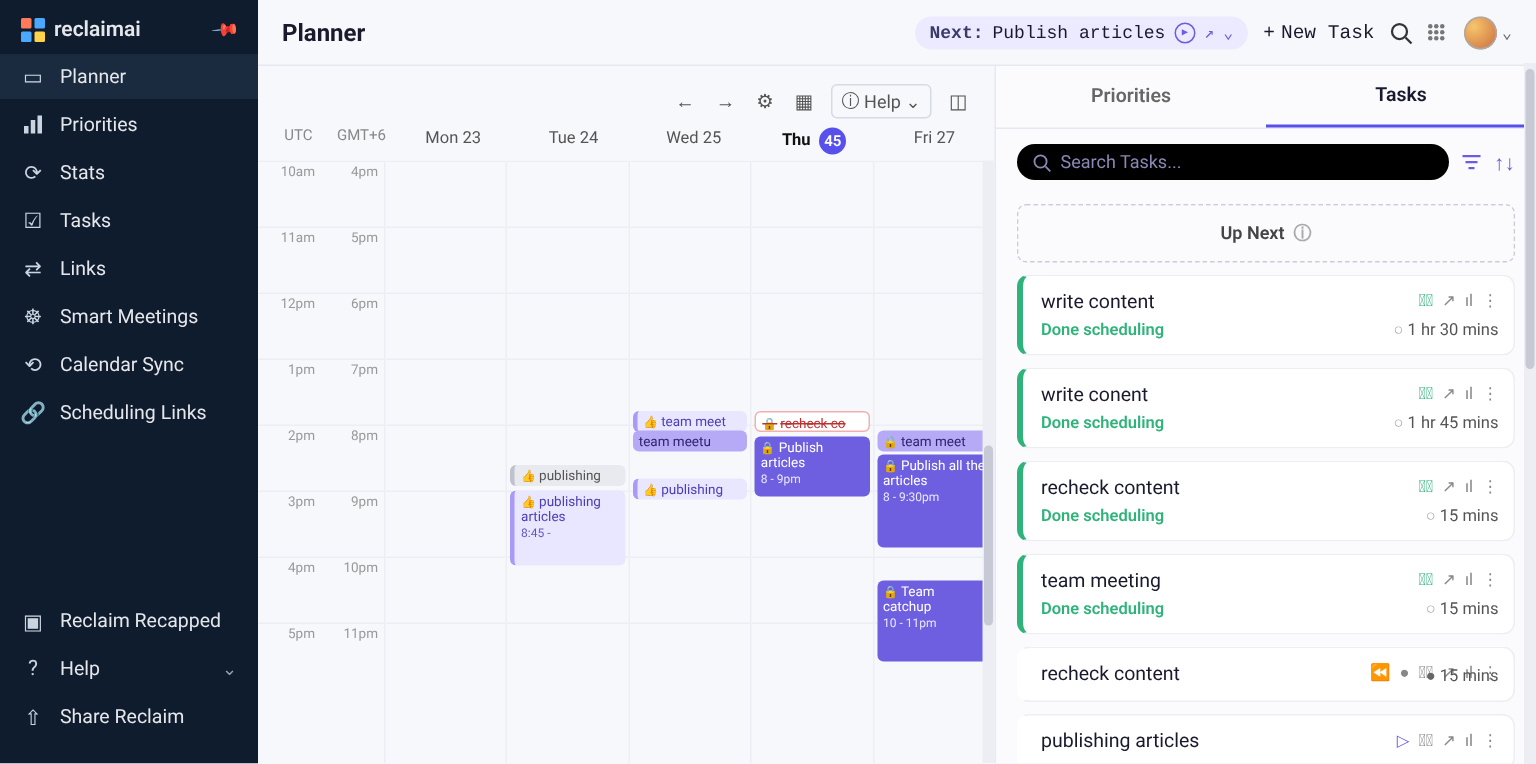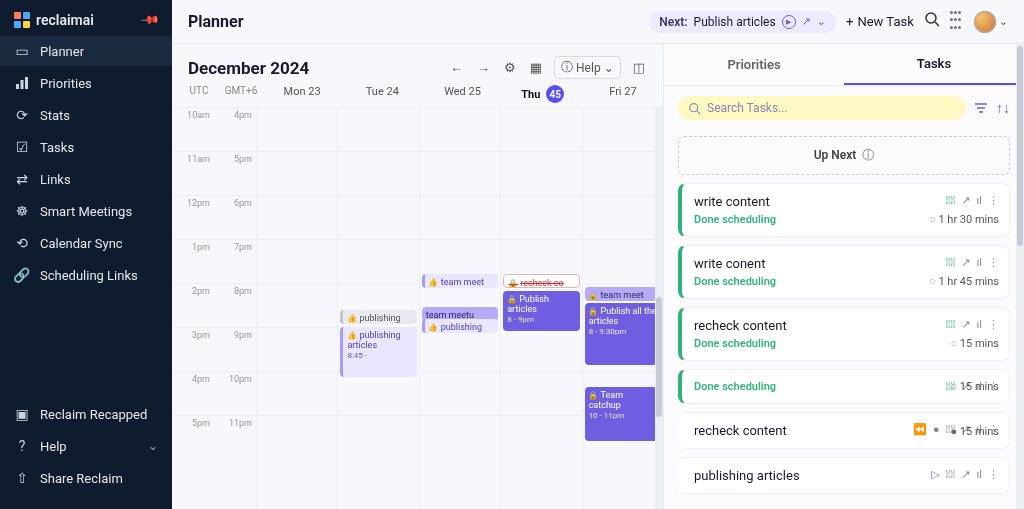--- a/index.html
+++ b/index.html
@@ -16,21 +16,21 @@
   .sidebar-item { display:flex; align-items:center; gap:10px; padding:7px 14px; cursor:pointer; font-size:13px;}
   .sidebar-item.active{ background:#1a2a3f;}
   .sidebar-icon{ width:16px; height:16px; display:flex; align-items:center; justify-content:center; color:#cbd5e1; font-size:14px;}
   .sidebar-spacer{ flex:1;}
   .sidebar-item .chev{ margin-left:auto; font-size:12px; color:#9ca3af;}
 
   
   .main { flex:1; display:flex; flex-direction:column; background:#f7f8fc; overflow:hidden;}
   .topbar{ height:44px; display:flex; align-items:center; padding:0 16px; gap:12px; border-bottom:1px solid #e6e8ef;}
   .topbar-title{ font-size:16px; font-weight:700; color:#1a1a2e;}
-  .topbar-right{ margin-left:auto; display:flex; gap:10px;}
+  .topbar-right{ margin-left:auto; display:flex; align-items:center; gap:10px;font-family:Liberation Mono, monospace;}
   .next-pill{ background:#eceaff; border-radius:16px; padding:4px 10px; display:flex; align-items:center; gap:6px; font-size:12px;}
   .next-pill .nxt{ font-weight:600; color:#3b3b6b;}
   .play-circ{ width:14px;height:14px;border:1.5px solid #6b5ce0;border-radius:50%;display:inline-flex;align-items:center;justify-content:center;color:#6b5ce0;font-size:7px;}
   .ext-ic{ color:#6b5ce0; font-size:11px;}
   .newtask{ display:flex; align-items:center; gap:4px; font-size:13px; cursor:pointer;}
   .search-btn{ font-size:14px; cursor:pointer;}
   .avatar{ width:22px;height:22px;border-radius:50%; background: radial-gradient(circle at 30% 30%, #f7c56b, #c96a3e); box-shadow: inset 0 0 0 1px #aaa;}
 
   
   .content{ flex:1; display:flex; overflow:hidden;}
@@ -63,21 +63,21 @@
   .ev-hand::before{ content:"👍"; font-size:8px; margin-right:2px;}
   .cal-scroll{ position:absolute; right:0; top:0; bottom:0; width:8px; background:#eceef3;}
   .cal-scroll .thumb{ position:absolute; left:1px; right:1px; top:190px; height:120px; background:#c7cad4; border-radius:4px;}
 
   
   .rpane{ width:360px; display:flex; flex-direction:column; background:#fbfbfe;}
   .tabs{ display:flex; border-bottom:1px solid #e6e8ef; height:42px;}
   .tab{ flex:1; display:flex; align-items:center; justify-content:center; font-size:13px; font-weight:600; color:#666; cursor:pointer;}
   .tab.active{ color:#1a1a2e; border-bottom:2px solid #5850ec;}
   .rtools{ display:flex; align-items:center; gap:8px; padding:10px 14px;}
-  .searchbox{ flex:1; background:#fef9c3; border-radius:16px; display:flex; align-items:center; gap:6px; padding:5px 10px; font-size:12px; color:#8a88b5;}
+  .searchbox{ flex:1; background:#000000; border-radius:16px; display:flex; align-items:center; gap:6px; padding:5px 10px; font-size:12px; color:#8a88b5;}
   .rtool-ic{ color:#6b5ce0; cursor:pointer; font-size:14px;}
   .upnext{ margin:6px 14px 8px 14px; border:1.5px dashed #c9cbe0; border-radius:6px; text-align:center; padding:10px 0; font-size:12px; font-weight:600; color:#444;}
   .tasks{ flex:1; overflow:hidden; padding:0 14px; position:relative;}
   .task{ background:#fff; border:1px solid #edeef4; border-radius:8px; padding:10px 12px; margin-bottom:8px; display:flex; flex-direction:column; gap:4px; position:relative; border-left:4px solid transparent;}
   .task.done{ border-left-color:#2fb37a;}
   .task-title{ font-size:13px; color:#1a1a2e;}
   .task-sub{ font-size:11px; color:#2fb37a; font-weight:600;}
   .task-sub.due{ color:#888; font-weight:400;}
   .task-meta{ position:absolute; right:10px; top:10px; display:flex; align-items:center; gap:6px; color:#888; font-size:11px;}
   .task-dur{ position:absolute; right:10px; bottom:10px; font-size:11px; color:#555;}
@@ -202,21 +202,20 @@
         <div class="avatar"></div>
         <span style="font-size:11px;color:#666">⌄</span>
       </div>
     </div>
   </div>
 
   <div class="content">
 
     <div class="cal-pane">
       <div class="cal-head">
-        <div class="cal-month">December 2024</div>
         <div class="cal-tools">
           <span class="ic">←</span>
           <span class="ic">→</span>
           <span class="ic">⚙</span>
           <span class="ic">▦</span>
           <span class="help-btn">
             <span>ⓘ</span>
             <span>Help</span>
             <span>⌄</span>
           </span>
@@ -285,21 +284,21 @@
           <div class="day" id="day-wed">
               <div class="slot"></div>
               <div class="slot"></div>
               <div class="slot"></div>
               <div class="slot"></div>
               <div class="slot"></div>
               <div class="slot"></div>
               <div class="slot"></div>
               <div class="slot"></div>
               <div class="ev lav ev-hand" style="top: 167px; height: 14px;"><span>team meet</span></div>
-              <div class="ev lav-solid" style="top: 200px; height: 14px;"><span>team meetu</span></div>
+              <div class="ev lav-solid" style="top: 180px; height: 14px;"><span>team meetu</span></div>
               <div class="ev lav ev-hand" style="top: 212px; height: 14px;"><span>publishing</span></div>
             </div>
           <div class="day" id="day-thu">
               <div class="slot"></div>
               <div class="slot"></div>
               <div class="slot"></div>
               <div class="slot"></div>
               <div class="slot"></div>
               <div class="slot"></div>
               <div class="slot"></div>
@@ -383,20 +382,21 @@
             <div class="task-sub">Done scheduling</div>
             <div class="task-meta">
               <span class="mi green">✓⃝</span>
               <span class="mi">↗</span>
               <span class="mi">ıl</span>
               <span class="mi">⋮</span>
             </div>
             <div class="task-dur">15 mins</div>
           </div>
           <div class="task done">
+            <div class="task-title">team meeting</div>
             <div class="task-sub">Done scheduling</div>
             <div class="task-meta">
               <span class="mi green">✓⃝</span>
               <span class="mi">↗</span>
               <span class="mi">ıl</span>
               <span class="mi">⋮</span>
             </div>
             <div class="task-dur">15 mins</div>
           </div>
           <div class="task">

